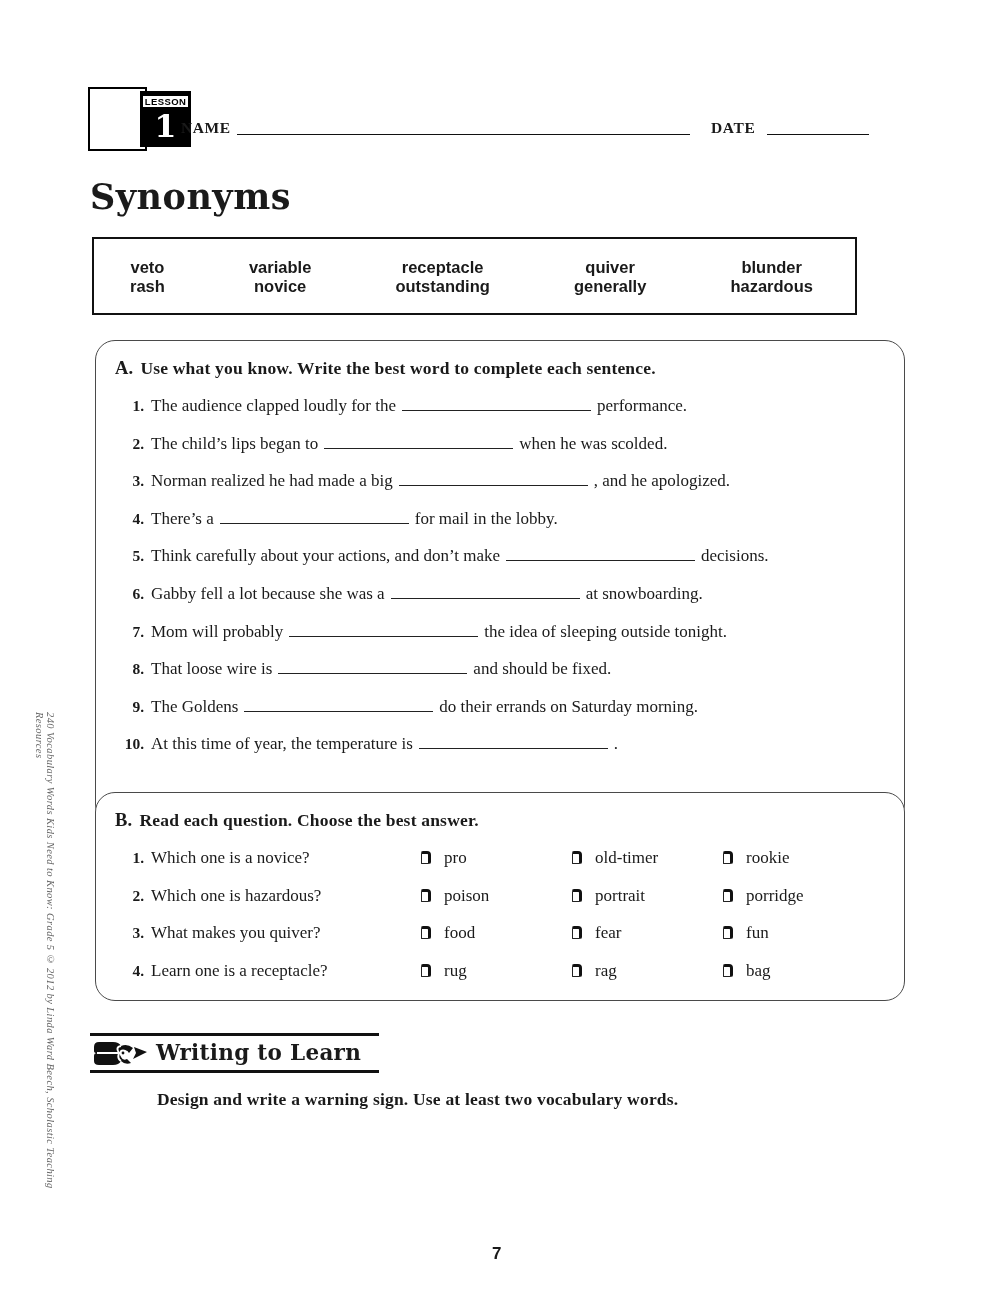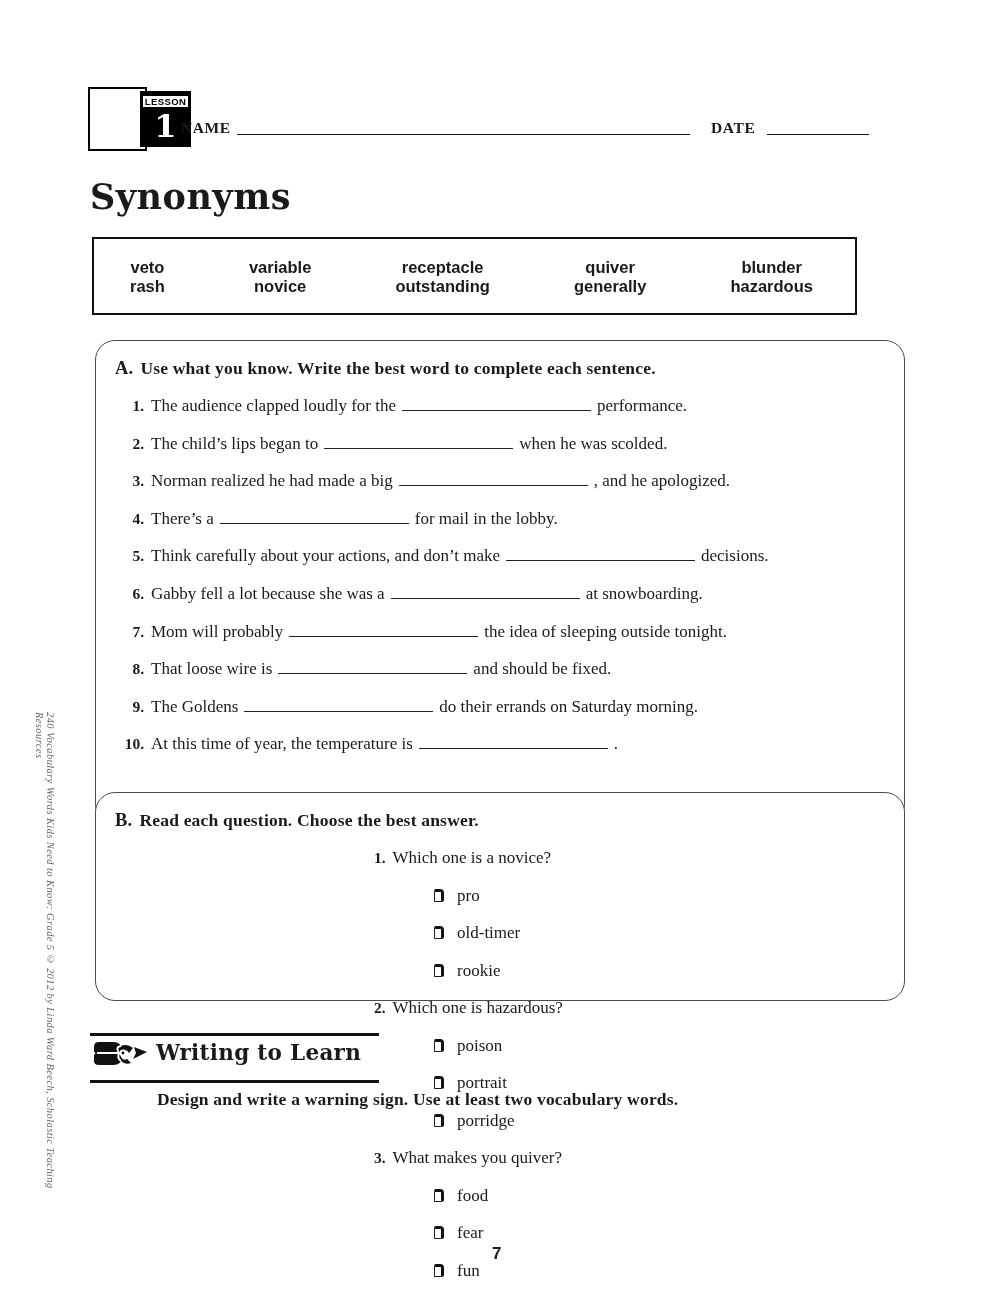--- a/index.html
+++ b/index.html
@@ -33,31 +33,31 @@
   .sec-box { position:absolute; left:95px; width:810px; border:1.6px solid #4a4a4a; border-radius:20px; background:#fff; }
   .sec-a { top:340px; height:484px; }
   .sec-b { top:792px; height:209px; }
   .sec-head { padding:17px 0 8px 19px; font-size:17.5px; font-weight:700; letter-spacing:.2px; }
   .sec-label { font-size:18.5px; font-weight:900; margin-right:7px; }
 
   .sent { margin-left:19px; line-height:37.6px; white-space:nowrap; font-size:17px; }
   .num { display:inline-block; width:29px; text-align:right; font-weight:700; font-size:15.5px; margin-right:7px; }
   .blank { display:inline-block; width:189px; border-bottom:1.3px solid #222; height:14px; margin:0 6px; }
 
-  .qrow { display:flex; align-items:center; padding-left:19px; line-height:37.5px; font-size:17px; white-space:nowrap;flex-direction:column; }
+  .qrow { display:flex; align-items:flex-start; padding-left:19px; line-height:37.5px; font-size:17px; white-space:nowrap; }
   .qtext { width:306px; display:inline-block; }
   .opt { width:151px; }
   .chk { display:inline-block; width:10px; height:13px; border:1.5px solid #222;
     border-top:3px solid #111; border-right:3.5px solid #111; border-radius:2px 4px 2px 1px;
     margin-right:13px; vertical-align:-1px; }
 
   
   .wtl { position:absolute; left:90px; top:1033px; width:289px; }
   .wtl-rule { height:3px; background:#111; }
-  .wtl-mid { position:relative; height:44px;text-align:right; }
+  .wtl-mid { position:relative; height:34px;text-align:right; }
   .wtl-head { position:absolute; left:66px; top:4px; font-family:"DejaVu Serif", serif;
     font-weight:900; font-size:21.5px; letter-spacing:.3px; white-space:nowrap; }
   .wtl-icon { position:absolute; left:3px; top:3px; }
   .wtl-instruction { position:absolute; left:157px; top:1089px; font-weight:700; font-size:17.5px; letter-spacing:.2px; }
 
   
   .sidebar-credit { position:absolute; left:38px; top:712px; height:500px; width:18px;
     writing-mode:vertical-rl; font-style:italic; font-size:10.5px; color:#666; letter-spacing:.4px;
     font-family:"Liberation Serif", serif; }
 

